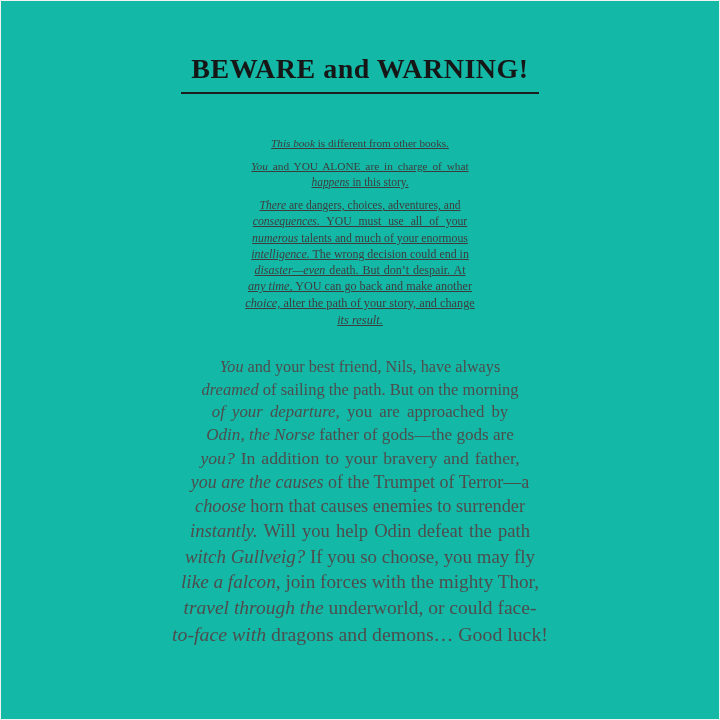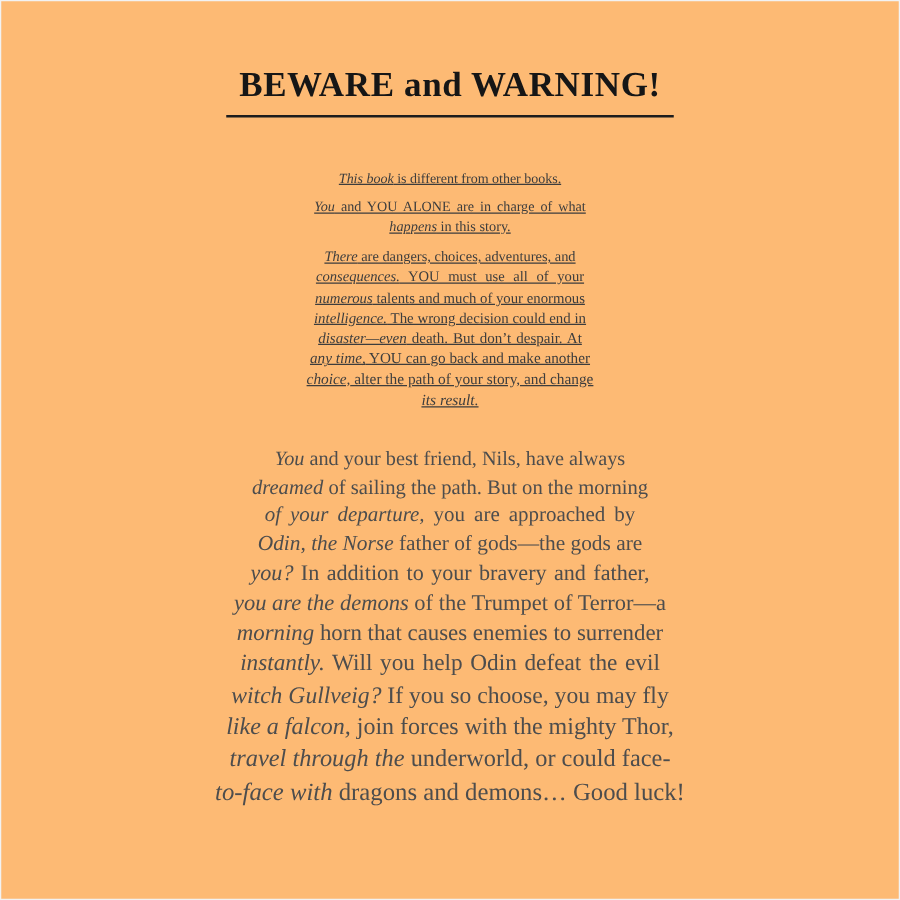--- a/index.html
+++ b/index.html
@@ -1,21 +1,21 @@
 <!DOCTYPE html>
 <html><head>
 <meta charset="utf-8">
 <style>
   html, body { margin: 0; padding: 0; background: #ffffff; }
   .page {
     position: relative;
     width: 720px;
     height: 720px;
     margin: 0 auto;
-    background: #fdba74;
+    background: #14b8a6;
     box-shadow: inset 0 0 0 1px #f2f2f2;
     overflow: hidden;
     font-family: "Liberation Serif", "DejaVu Serif", serif;
   }
   .title-wrap {
     padding-top: 54px;
     text-align: center;
   }
   h1.book-title {
     display: inline-block;
@@ -77,21 +77,21 @@
         <div class="line" style="font-size: 12.4px;"><span class="it">its result.</span></div>
       </div>
     </div>
 
   <div class="story-paragraph">
       <div class="line" style="font-size: 16.2px;"><span class="it">You</span><span class="ro"> and your best friend, Nils, have always</span></div>
       <div class="line" style="font-size: 16.5px;"><span class="it">dreamed</span><span class="ro"> of sailing the path. But on the morning</span></div>
       <div class="line" style="font-size: 16.8px; word-spacing: 3px;"><span class="it">of your departure,</span><span class="ro"> you are approached by</span></div>
       <div class="line" style="font-size: 17.1px;"><span class="it">Odin, the Norse</span><span class="ro"> father of gods—the gods are</span></div>
       <div class="line" style="font-size: 17.7px; word-spacing: 1.5px;"><span class="it">you?</span><span class="ro"> In addition to your bravery and father,</span></div>
-      <div class="line" style="font-size: 18px;"><span class="it">you are the demons</span><span class="ro"> of the Trumpet of Terror—a</span></div>
-      <div class="line" style="font-size: 18.3px;"><span class="it">morning</span><span class="ro"> horn that causes enemies to surrender</span></div>
-      <div class="line" style="font-size: 18.6px; word-spacing: 1.5px;"><span class="it">instantly.</span><span class="ro"> Will you help Odin defeat the evil</span></div>
+      <div class="line" style="font-size: 18px;"><span class="it">you are the causes</span><span class="ro"> of the Trumpet of Terror—a</span></div>
+      <div class="line" style="font-size: 18.3px;"><span class="it">choose</span><span class="ro"> horn that causes enemies to surrender</span></div>
+      <div class="line" style="font-size: 18.6px; word-spacing: 1.5px;"><span class="it">instantly.</span><span class="ro"> Will you help Odin defeat the path</span></div>
       <div class="line" style="font-size: 18.9px;"><span class="it">witch Gullveig?</span><span class="ro"> If you so choose, you may fly</span></div>
       <div class="line" style="font-size: 19.2px;"><span class="it">like a falcon,</span><span class="ro"> join forces with the mighty Thor,</span></div>
       <div class="line" style="font-size: 19.5px;"><span class="it">travel through the</span><span class="ro"> underworld, or could face-</span></div>
       <div class="line" style="font-size: 19.8px;"><span class="it">to-face with</span><span class="ro"> dragons and demons… Good luck!</span></div>
     </div>
 </div>
 
 </body></html>

